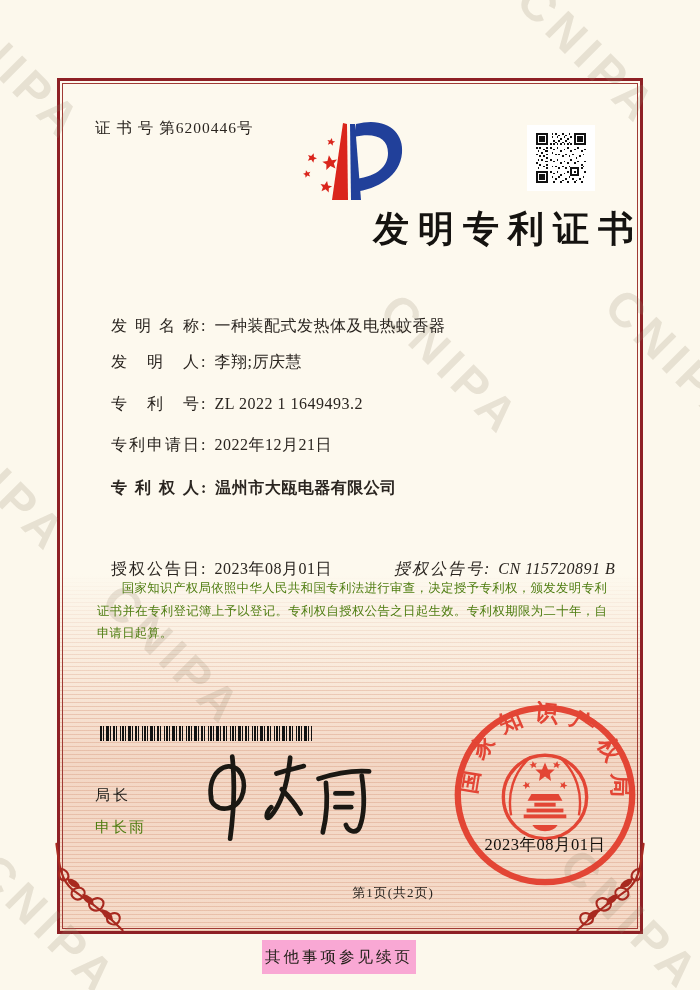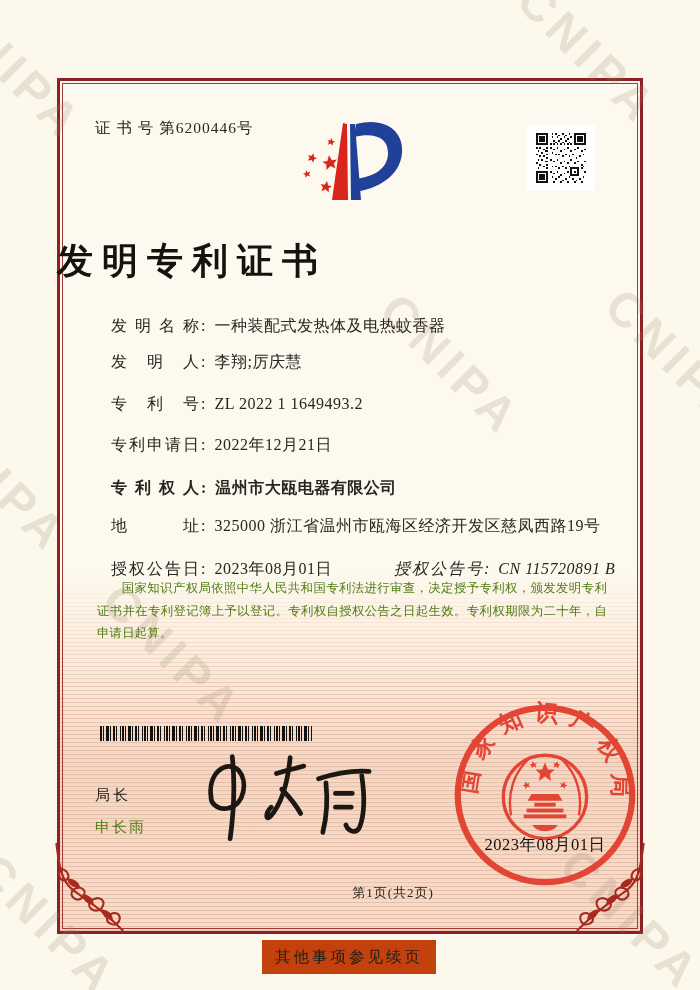--- a/index.html
+++ b/index.html
@@ -39,21 +39,21 @@
     position:absolute;left:0;right:0;bottom:0;height:42%;
     background:repeating-linear-gradient(0deg,rgba(205,130,100,0.30) 0px,rgba(205,130,100,0.30) 1px,rgba(255,255,255,0) 1px,rgba(255,255,255,0) 4px);
     -webkit-mask-image:linear-gradient(180deg,transparent,#000 35%);
     mask-image:linear-gradient(180deg,transparent,#000 35%);
   }
   .z{position:absolute;z-index:3;}
   .cert-no{left:95px;top:118px;font-size:15.5px;letter-spacing:1px;}
   .logo{left:290px;top:112px;width:115px;height:90px;}
   .qr-box{left:527px;top:125px;width:68px;height:66px;background:#fff;display:flex;align-items:center;justify-content:center;}
   .qr-box svg{width:50px;height:50px;}
-  .title{left:57px;top:205px;width:586px;text-align:left;font-size:36px;font-weight:700;letter-spacing:9px;color:#151310;margin-top:32px;}
+  .title{left:57px;top:205px;width:586px;text-align:right;font-size:36px;font-weight:700;letter-spacing:9px;color:#151310;}
   .row{left:95px;width:520px;height:22px;font-size:16px;white-space:pre;}
   .row .lbl{letter-spacing:2px;}
   .row .val{margin-left:7px;letter-spacing:0.5px;}
   .r1{top:298px;}.r2{top:334px;}.r3{top:376px;}.r4{top:417px;}
   .r5{top:460px;font-weight:bold;}.r6{top:498px;}.r7{top:541px;}
   .r7 .pair2{position:absolute;left:275px;top:0;font-style:italic;}
   .paras{left:97px;top:577px;width:510px;font-size:12.4px;line-height:22.5px;text-align:justify;letter-spacing:0.2px;color:#4d7c0f;}
   .paras p{margin:0 0 3px 0;text-indent:2em;}
   .barcode{
     left:100px;top:726px;width:212px;height:15px;
@@ -69,21 +69,21 @@
   .signer-title{left:95px;top:786px;font-size:15px;letter-spacing:3px;font-family:"Liberation Sans","DejaVu Sans",sans-serif;color:#1c1a16;}
   .signer-name{left:95px;top:818px;font-size:15px;letter-spacing:2px;font-family:"Liberation Sans","DejaVu Sans",sans-serif;color:#4d7c0f;}
   .signature{left:192px;top:744px;width:190px;height:100px;}
   .seal{left:451px;top:701px;width:188px;height:188px;}
   .seal svg{position:absolute;left:0;top:0;width:188px;height:188px;opacity:0.93;}
   .seal-date{position:absolute;left:0;top:133px;width:188px;text-align:center;font-size:16.5px;color:#14110d;letter-spacing:0.5px;z-index:4;}
   .flourish{width:78px;height:96px;}
   .fl-left{left:51px;top:840px;}
   .fl-right{left:571px;top:840px;transform:scaleX(-1);}
   .page-info{left:57px;top:884px;width:672px;text-align:center;font-size:13px;letter-spacing:1px;}
-  .cont-note{left:262px;top:940px;width:174px;height:34px;line-height:34px;text-align:center;background:#c2410c;font-size:15.5px;letter-spacing:3px;color:#23201a;z-index:4;}
+  .cont-note{left:262px;top:940px;width:154px;height:34px;line-height:34px;text-align:center;background:#f9a8d4;font-size:15.5px;letter-spacing:3px;color:#23201a;z-index:4;}
 </style>
 </head>
 <body>
 
 <div class="page">
 
   <span class="wm wm1">CNIPA</span>
   <span class="wm wm2">CNIPA</span>
   <span class="wm wm3">CNIPA</span>
   <span class="wm wm4">CNIPA</span>
@@ -146,23 +146,20 @@
     <span class="lbl">发　明　人:</span><span class="val">李翔;厉庆慧</span>
   </div>
   <div class="z row r3">
     <span class="lbl">专　利　号:</span><span class="val">ZL 2022 1 1649493.2</span>
   </div>
   <div class="z row r4">
     <span class="lbl">专利申请日:</span><span class="val">2022年12月21日</span>
   </div>
   <div class="z row r5">
     <span class="lbl">专 利 权 人:</span><span class="val">温州市大瓯电器有限公司</span>
-  </div>
-  <div class="z row r6">
-    <span class="lbl">地　　　址:</span><span class="val">325000 浙江省温州市瓯海区经济开发区慈凤西路19号</span>
   </div>
   <div class="z row r7">
     <span class="lbl">授权公告日:</span><span class="val">2023年08月01日</span>
     <span class="pair2">
       <span class="lbl">授权公告号:</span><span class="val">CN 115720891 B</span>
     </span>
   </div>
 
   <div class="z paras">
     <p>国家知识产权局依照中华人民共和国专利法进行审查，决定授予专利权，颁发发明专利证书并在专利登记簿上予以登记。专利权自授权公告之日起生效。专利权期限为二十年，自申请日起算。</p>

